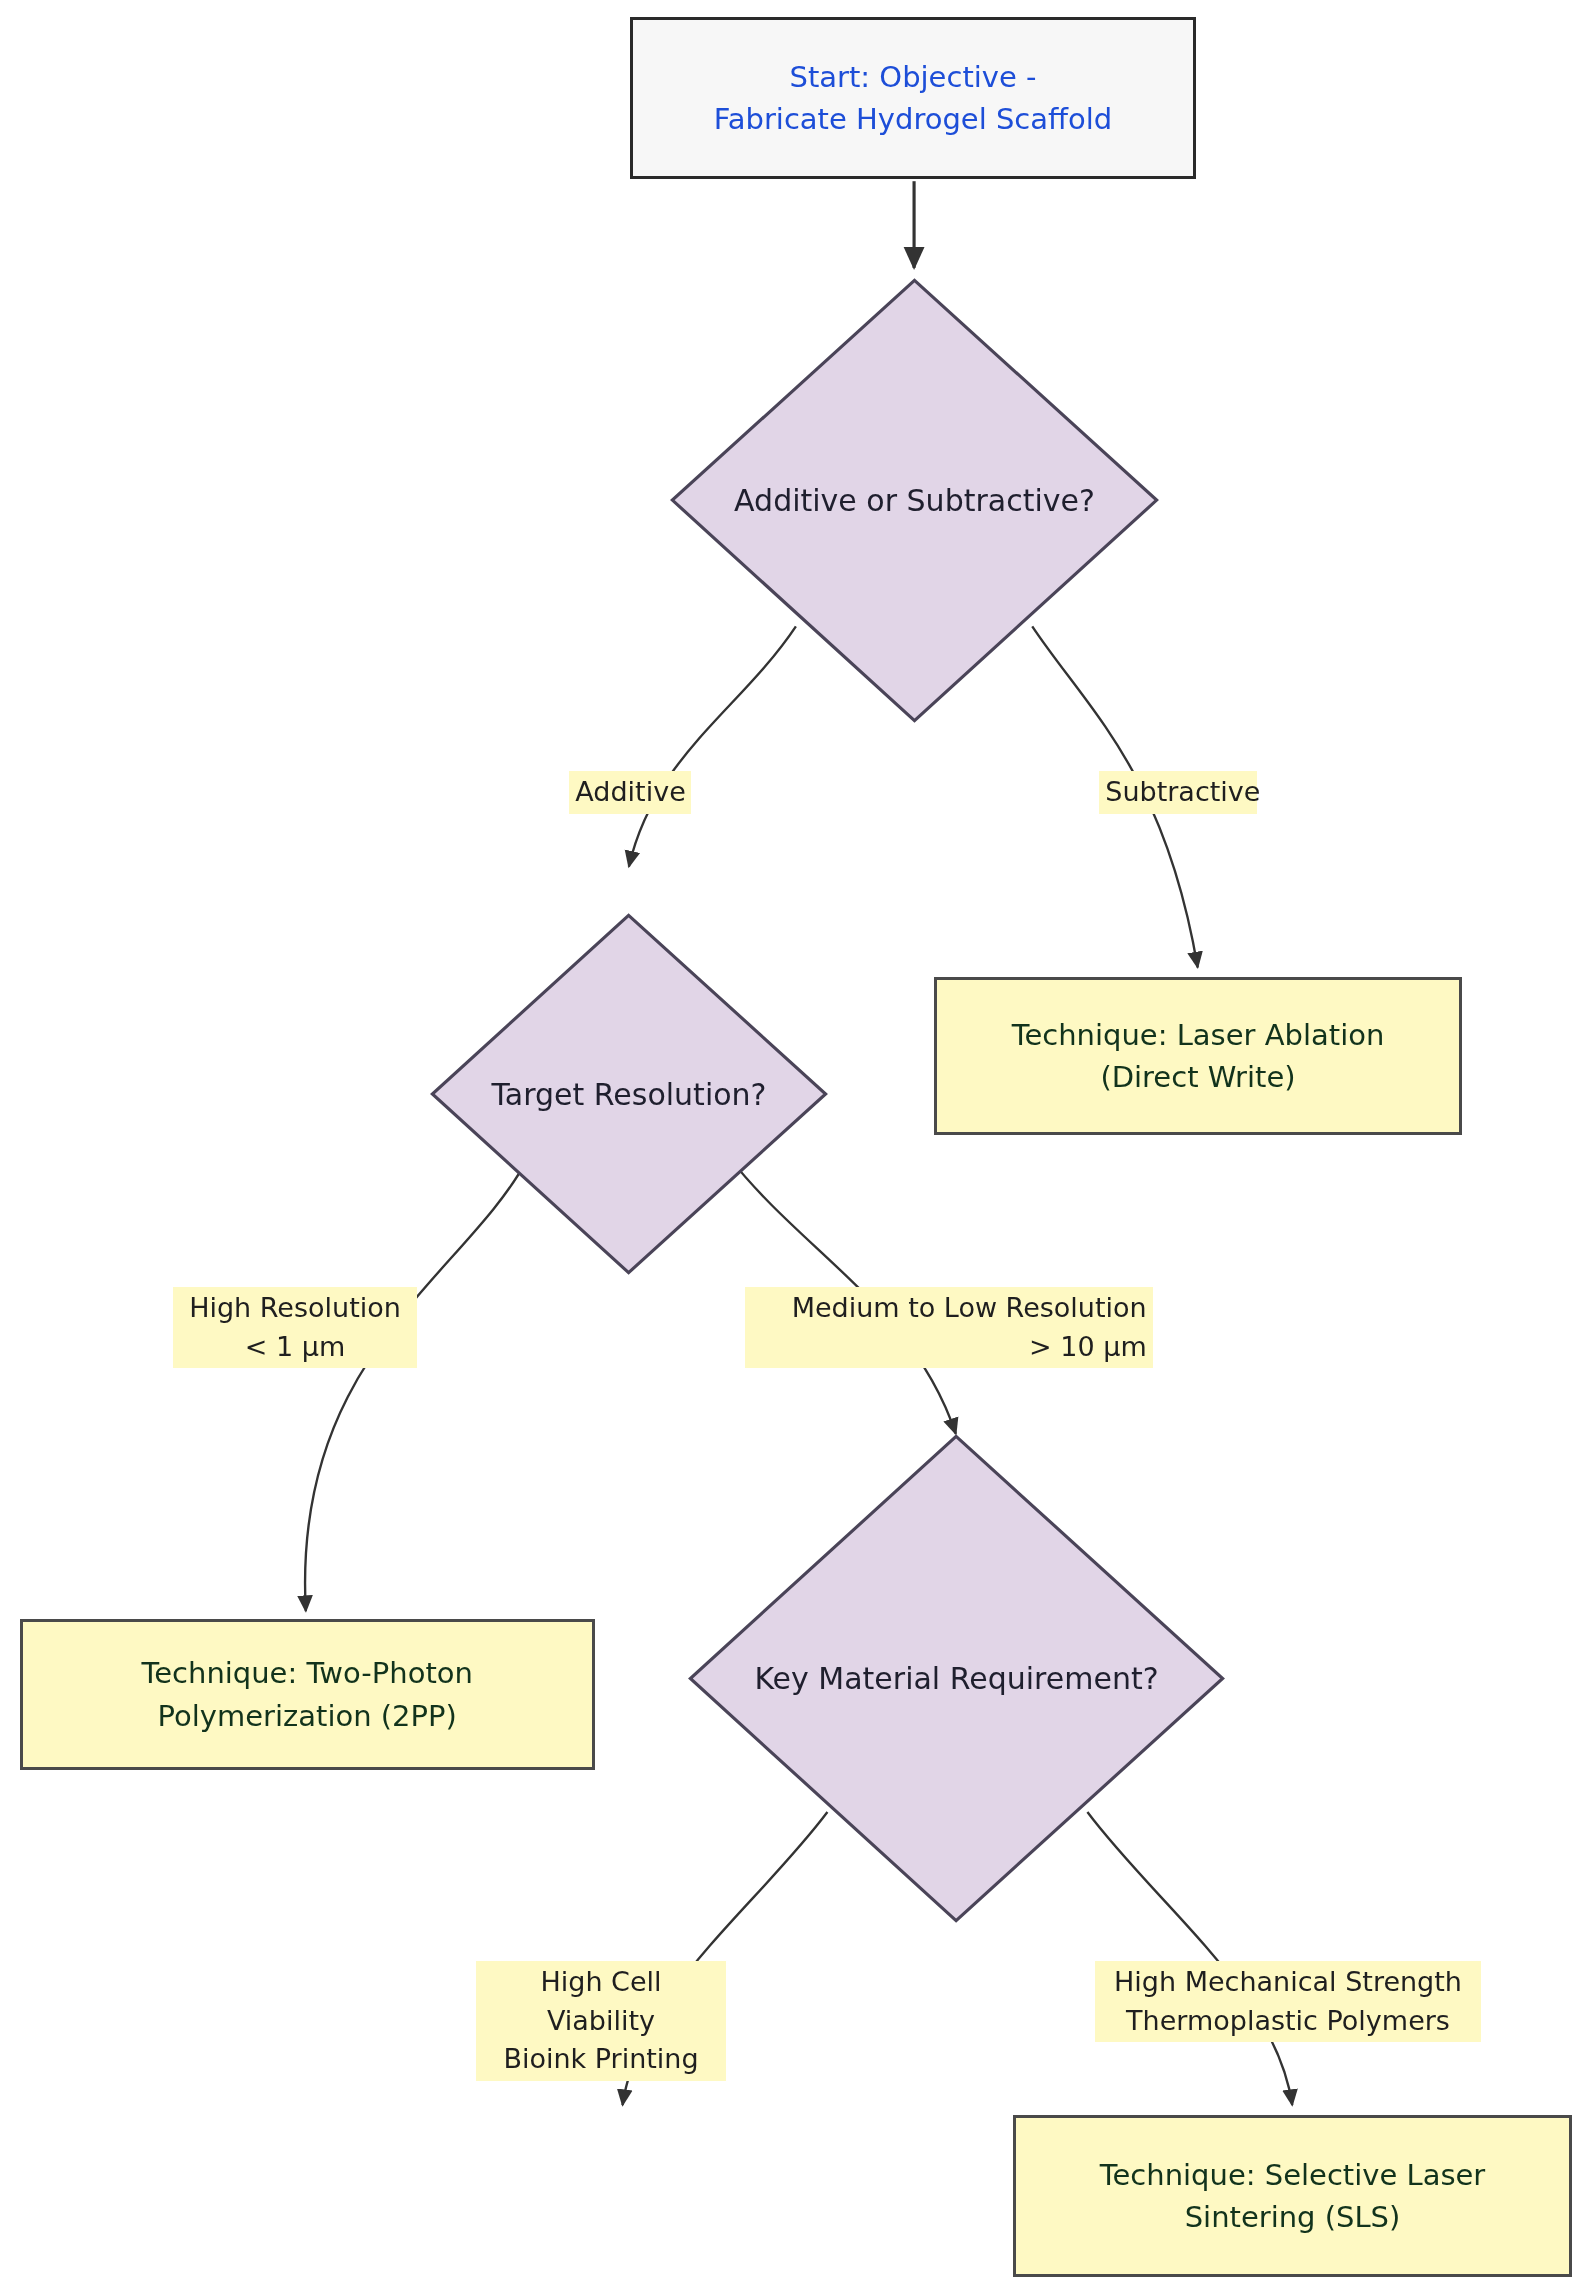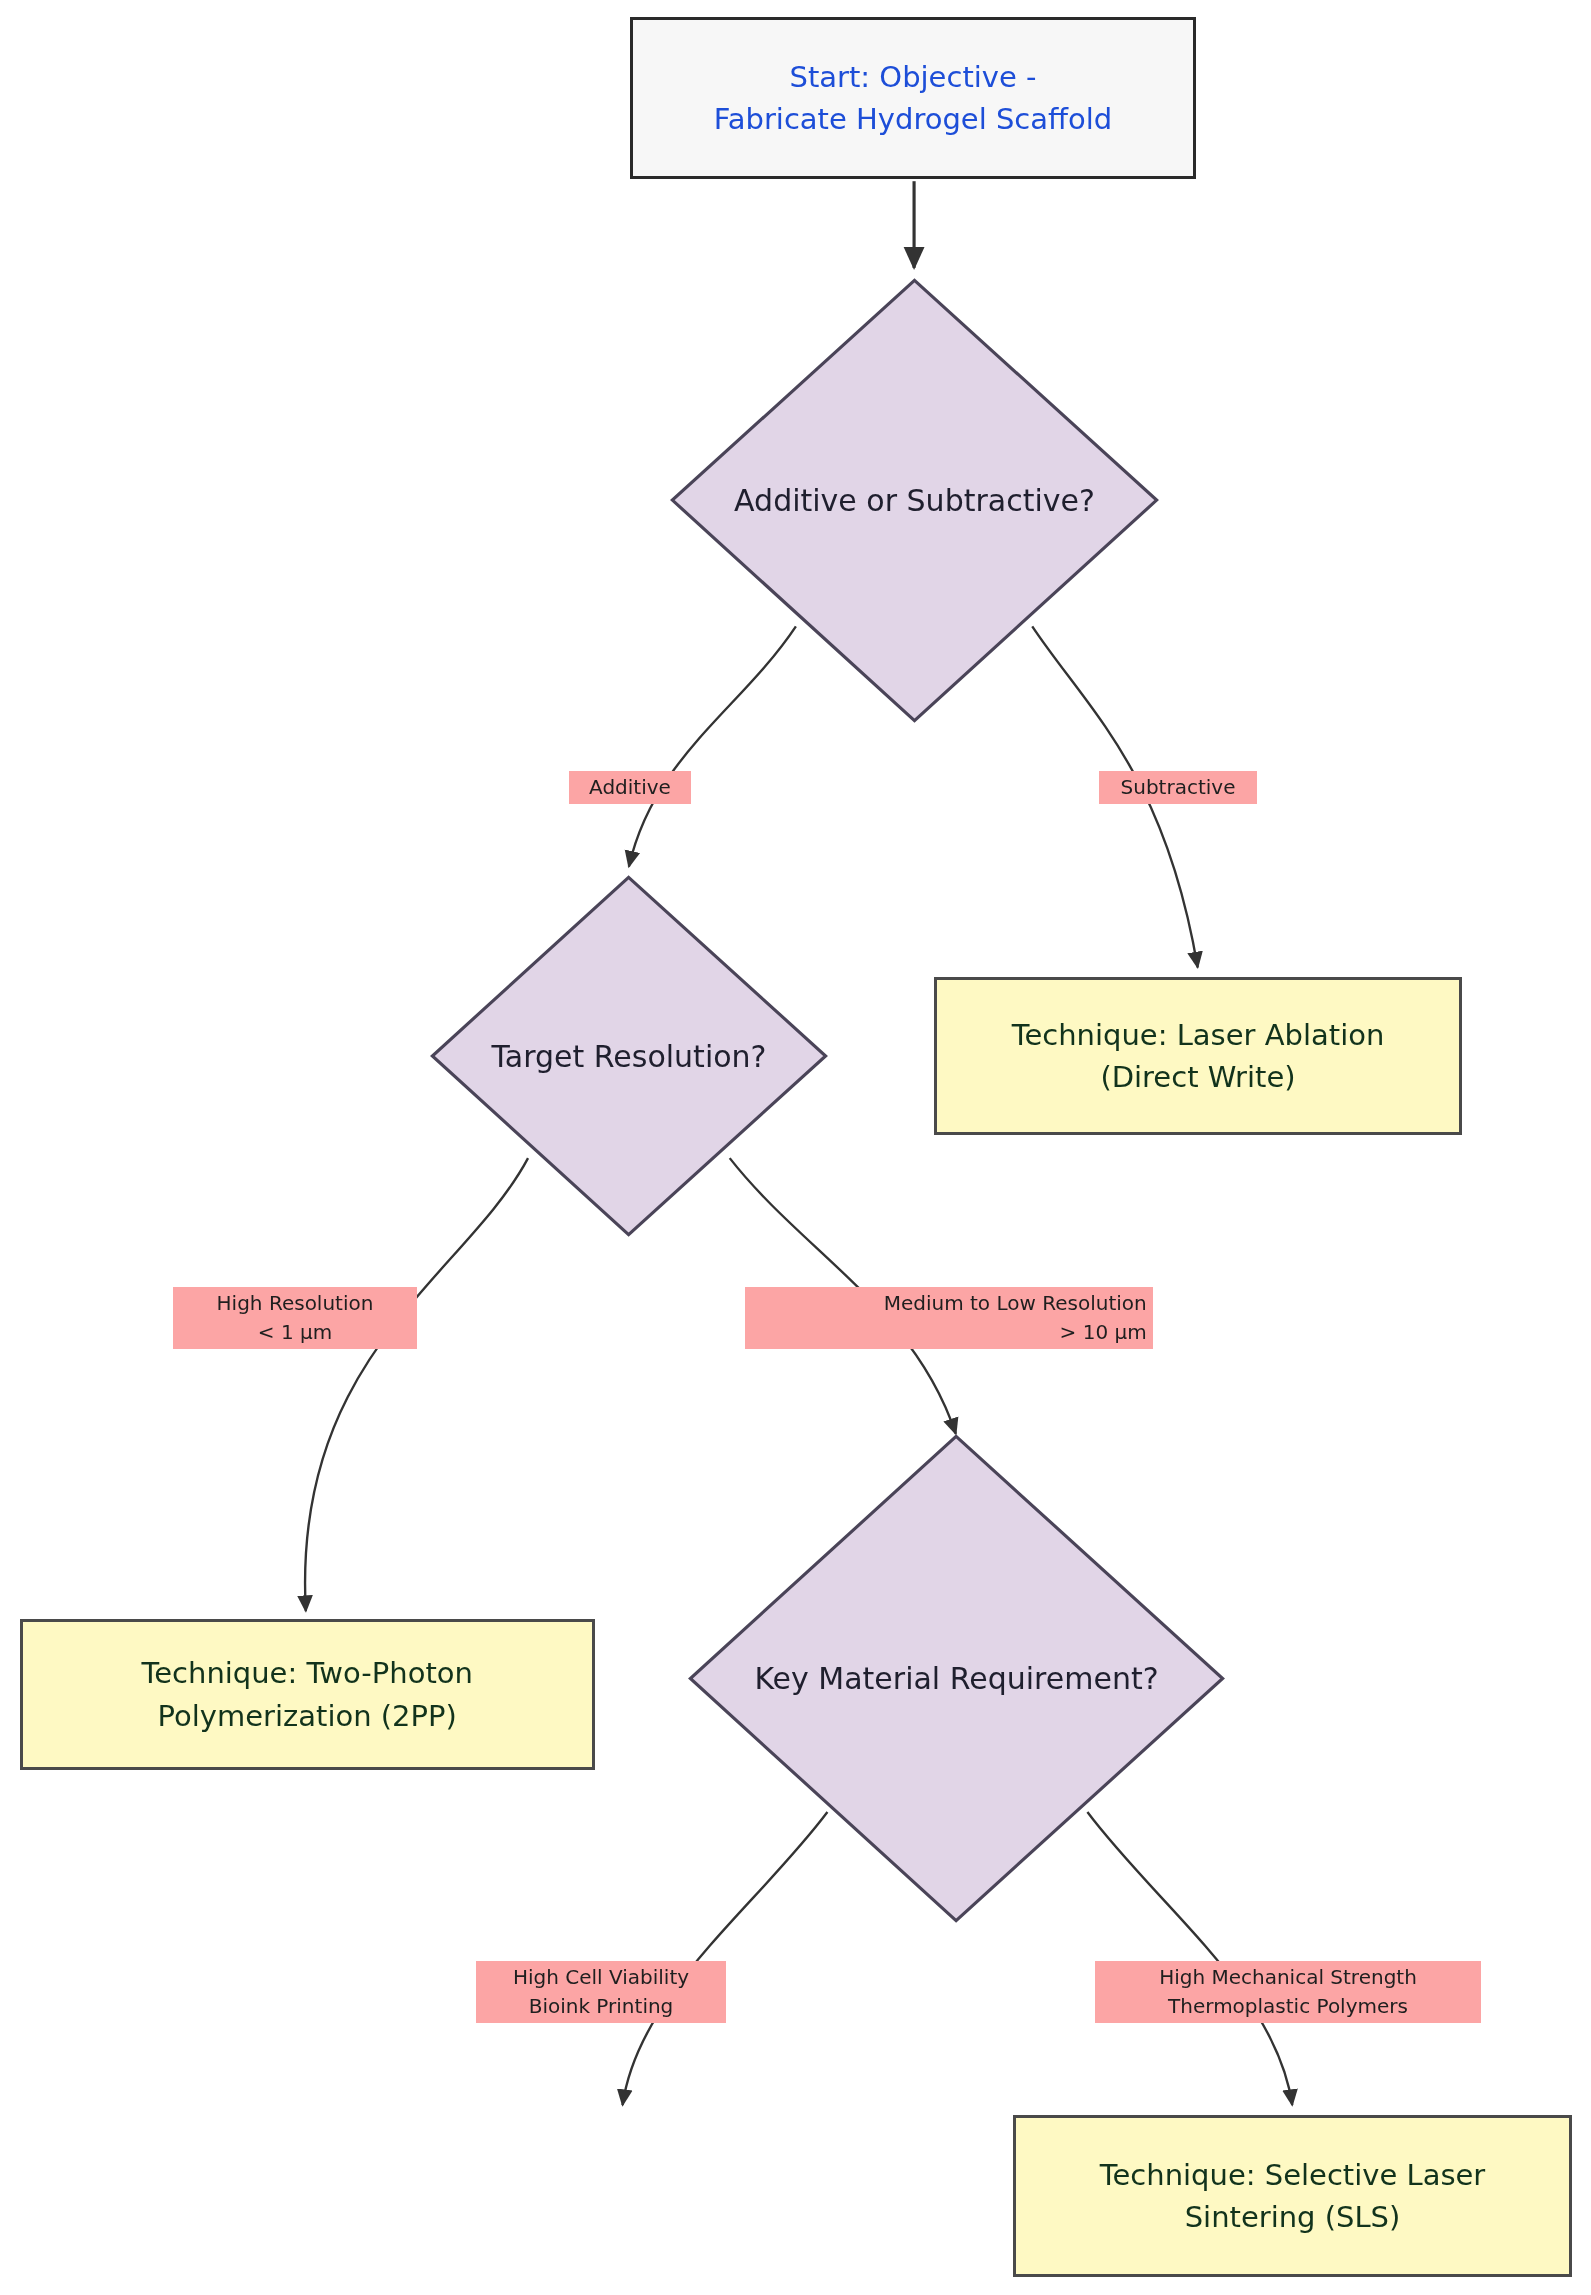--- a/index.html
+++ b/index.html
@@ -69,23 +69,23 @@
   .rect-result {
     background: #fef9c3;
     border: 3.2px solid #4a4a4a;
     color: #12331c;
     font-size: 29px;
   }
 
   
   .edge-label {
     position: absolute;
-    background: #fca5a5;
+    background: #fef9c3;
     color: #1f1f1f;
-    font-size: 20px;
+    font-size: 27px;
     line-height: 1.42;
     text-align: center;
     padding: 2.4px 6.3px;
     box-sizing: border-box;
     white-space: pre-line;
   }
 </style>
 </head>
 <body>
 
@@ -118,21 +118,21 @@
 Fabricate Hydrogel Scaffold</div>
   </div>
 
   <div class="diamond-wrap" style="left:670px; top:278px; width:489px; height:445px;">
     <svg class="diamond-shape" viewBox="0 0 620 565" preserveAspectRatio="none">
       <polygon points="310,3 617,282 310,562 3,282" fill="#e1d5e7" stroke="#4a4458" stroke-width="4"></polygon>
     </svg>
     <div class="diamond-text">Additive or Subtractive?</div>
   </div>
 
-  <div class="diamond-wrap" style="left:430px; top:875px; width:398px; height:362px;">
+  <div class="diamond-wrap" style="left:430px; top:913px; width:398px; height:362px;">
     <svg class="diamond-shape" viewBox="0 0 505 460" preserveAspectRatio="none">
       <polygon points="252,3 502,230 252,457 3,230" fill="#e1d5e7" stroke="#4a4458" stroke-width="4"></polygon>
     </svg>
     <div class="diamond-text">Target Resolution?</div>
   </div>
 
   <div class="diamond-wrap" style="left:688px; top:1434px; width:537px; height:489px;">
     <svg class="diamond-shape" viewBox="0 0 681 620" preserveAspectRatio="none">
       <polygon points="340,3 678,310 340,617 3,310" fill="#e1d5e7" stroke="#4a4458" stroke-width="4"></polygon>
     </svg>

